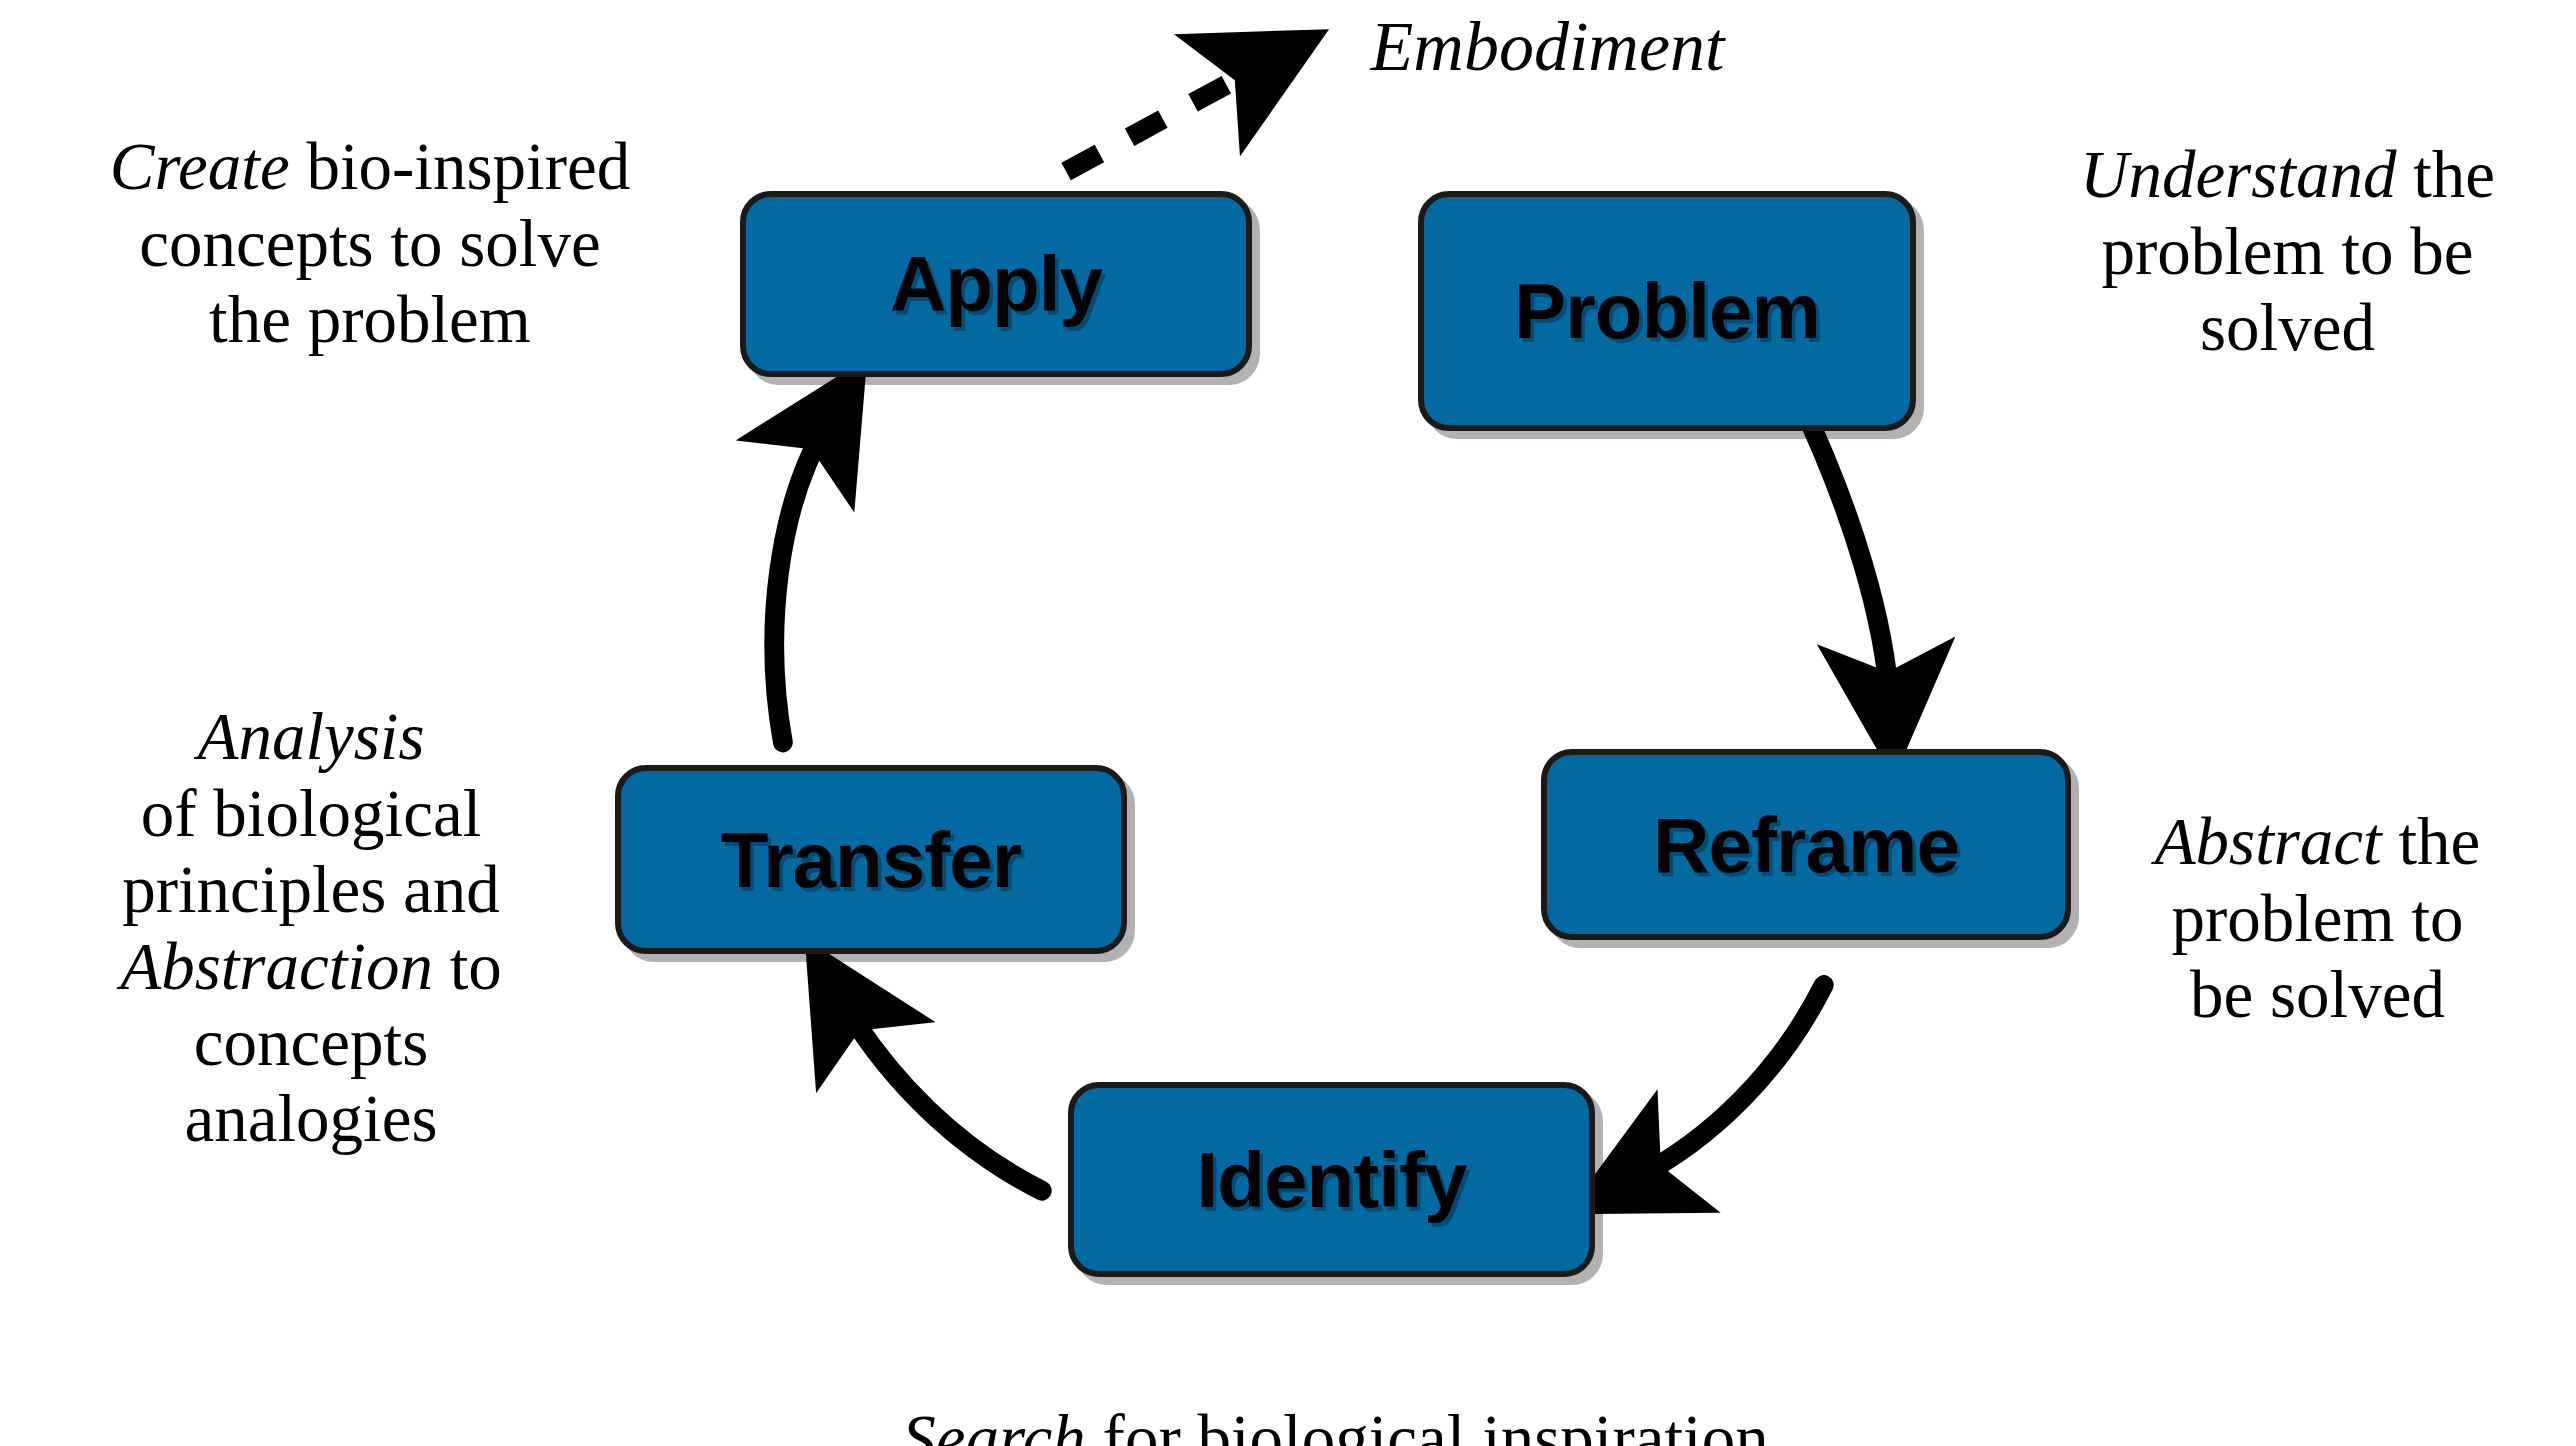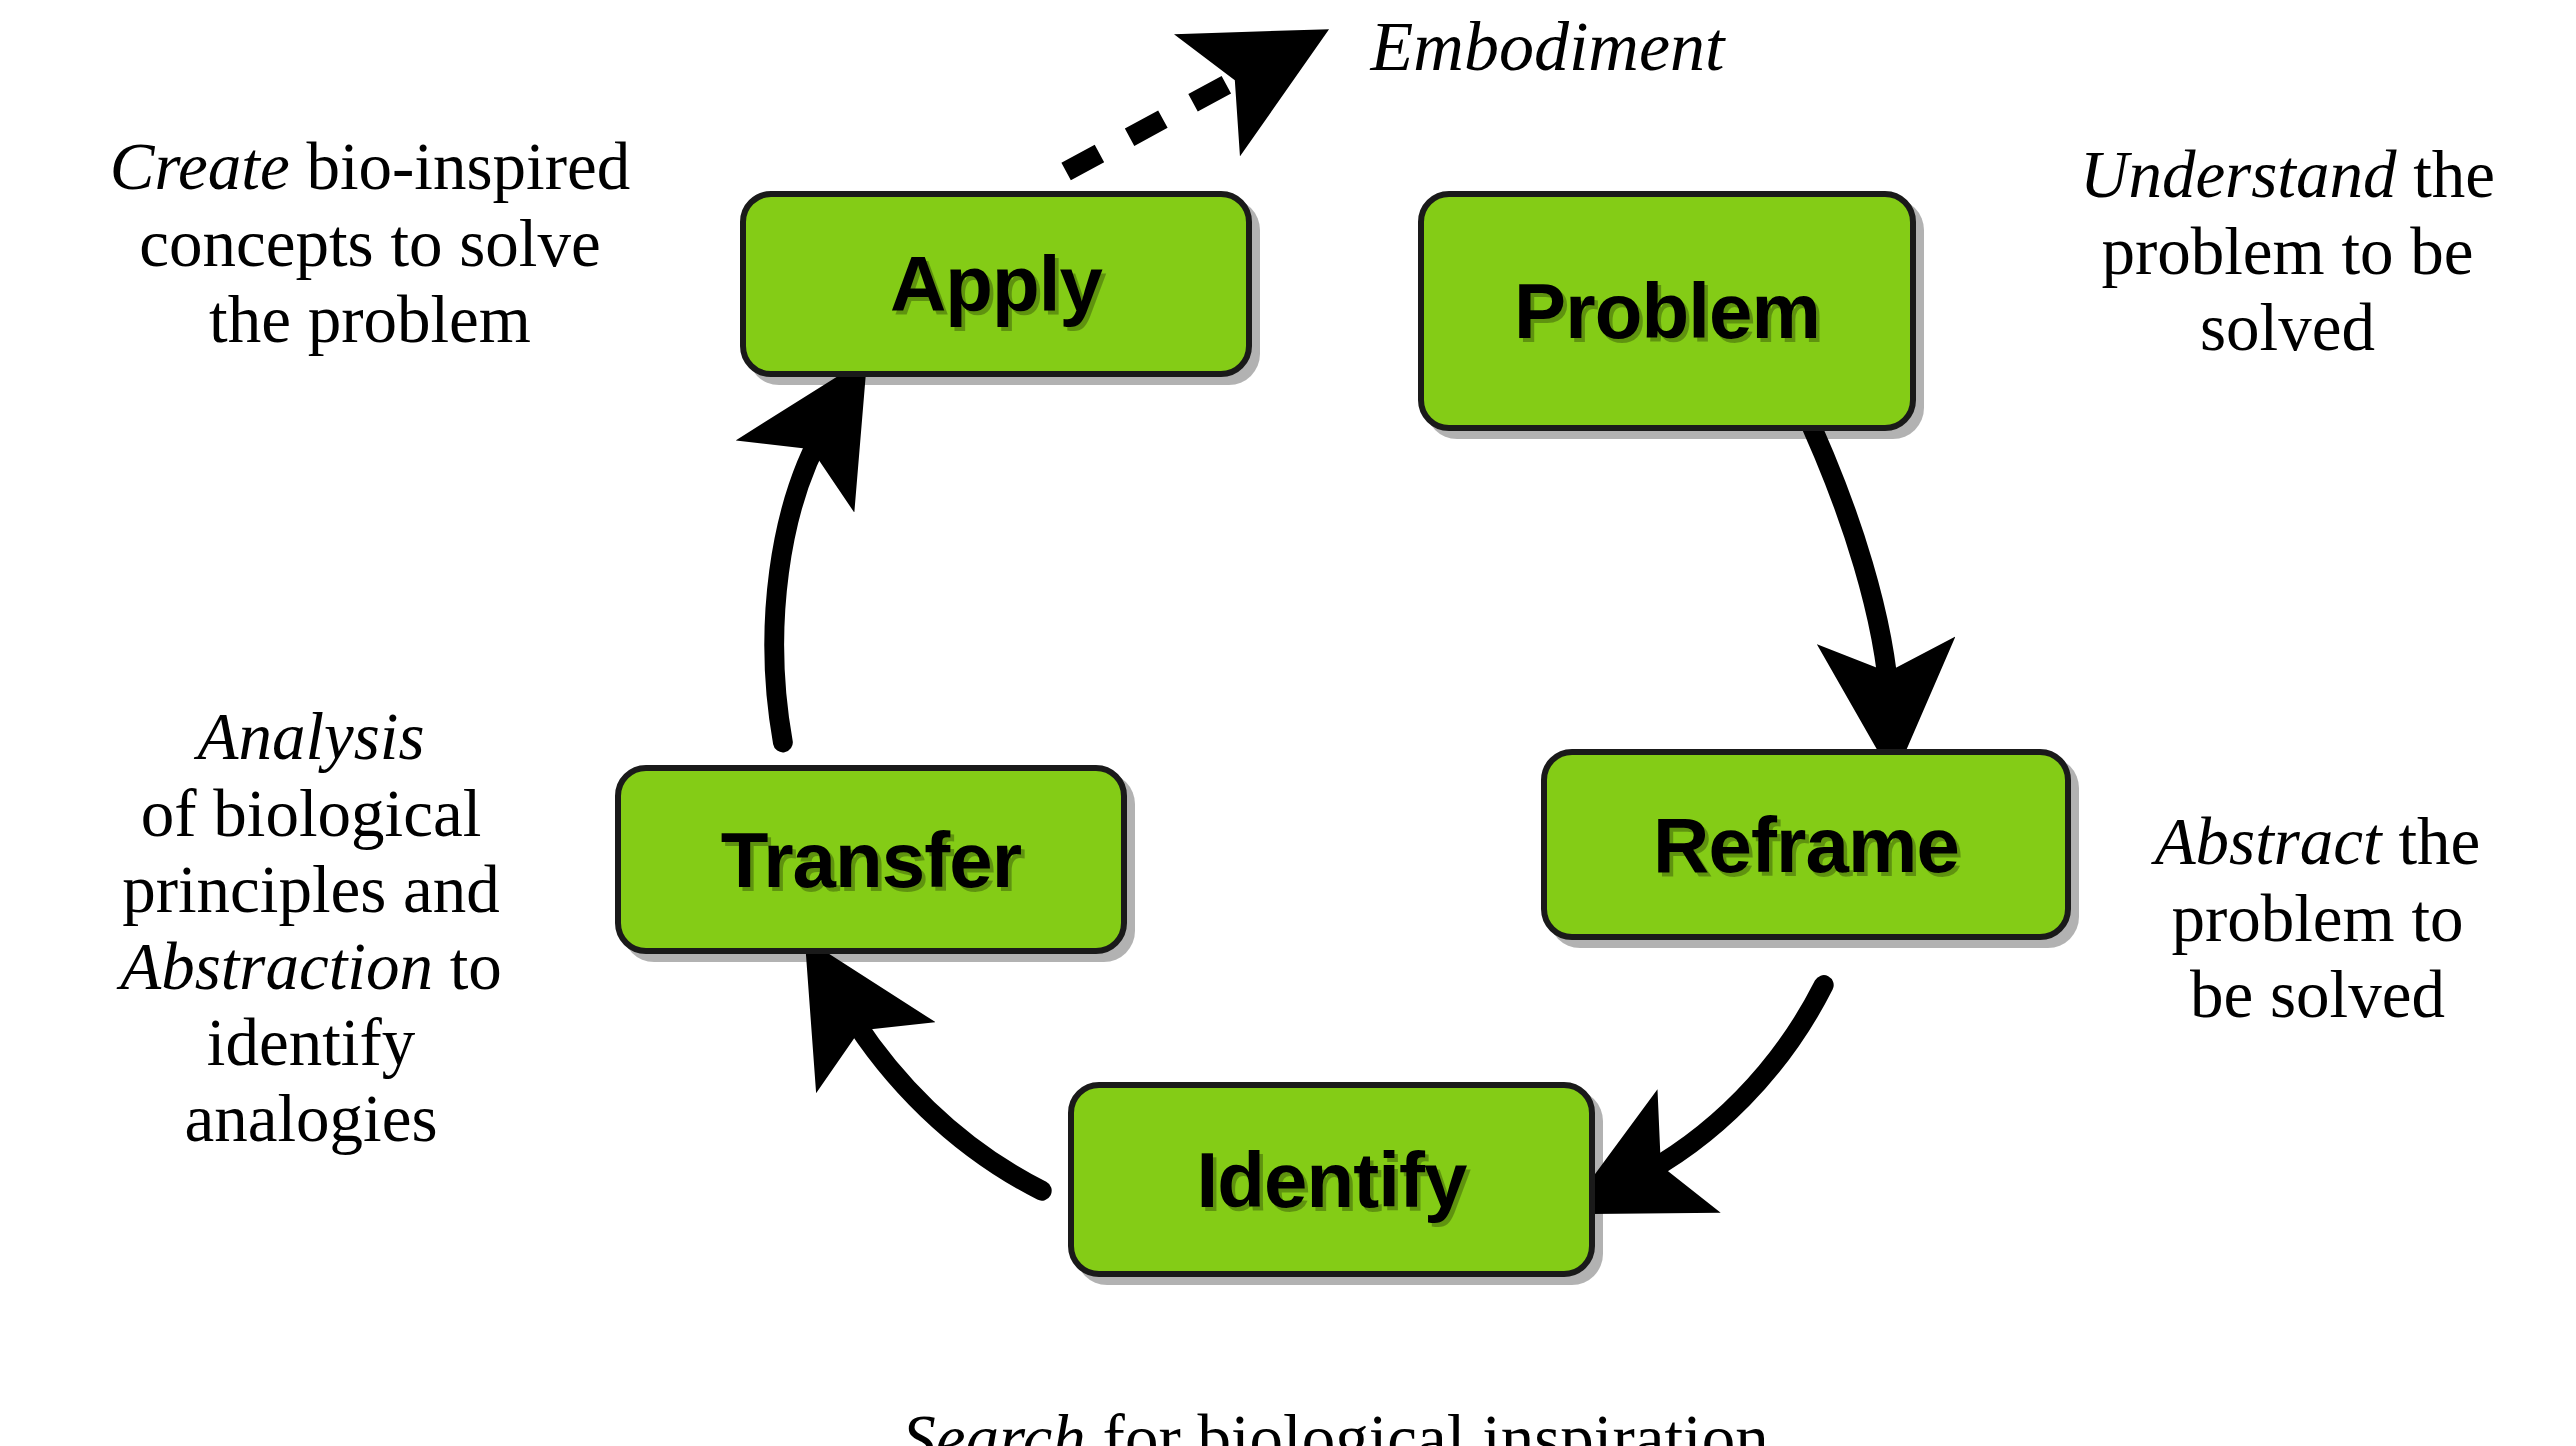--- a/index.html
+++ b/index.html
@@ -15,21 +15,21 @@
     overflow: hidden;
     font-family: "Liberation Serif", "DejaVu Serif", serif;
   }
 
   
   .node {
     position: absolute;
     box-sizing: border-box;
     border: 6.3px solid #1a1a1a;
     border-radius: 31px;
-    background: #84cc16;
+    background: #0369a1;
     display: flex;
     align-items: center;
     justify-content: center;
     box-shadow: 8px 8px 0 rgba(0,0,0,0.30);
   }
   .node .node-label {
     font-family: "Liberation Sans", "DejaVu Sans", sans-serif;
     font-weight: bold;
     font-size: 78px;
     letter-spacing: -0.9px;
@@ -127,21 +127,21 @@
     <span style="font-style:italic">Understand</span><span> the
 problem to be
 solved</span>
   </div>
 
   <div class="note" id="note-analysis">
     <span style="font-style:italic">Analysis</span><span>
 of biological
 principles and
 </span><span style="font-style:italic">Abstraction</span><span> to
-identify
+concepts
 analogies</span>
   </div>
 
   <div class="note" id="note-abstract">
     <span style="font-style:italic">Abstract</span><span> the
 problem to
 be solved</span>
   </div>
 
   <div class="note" id="note-search">

